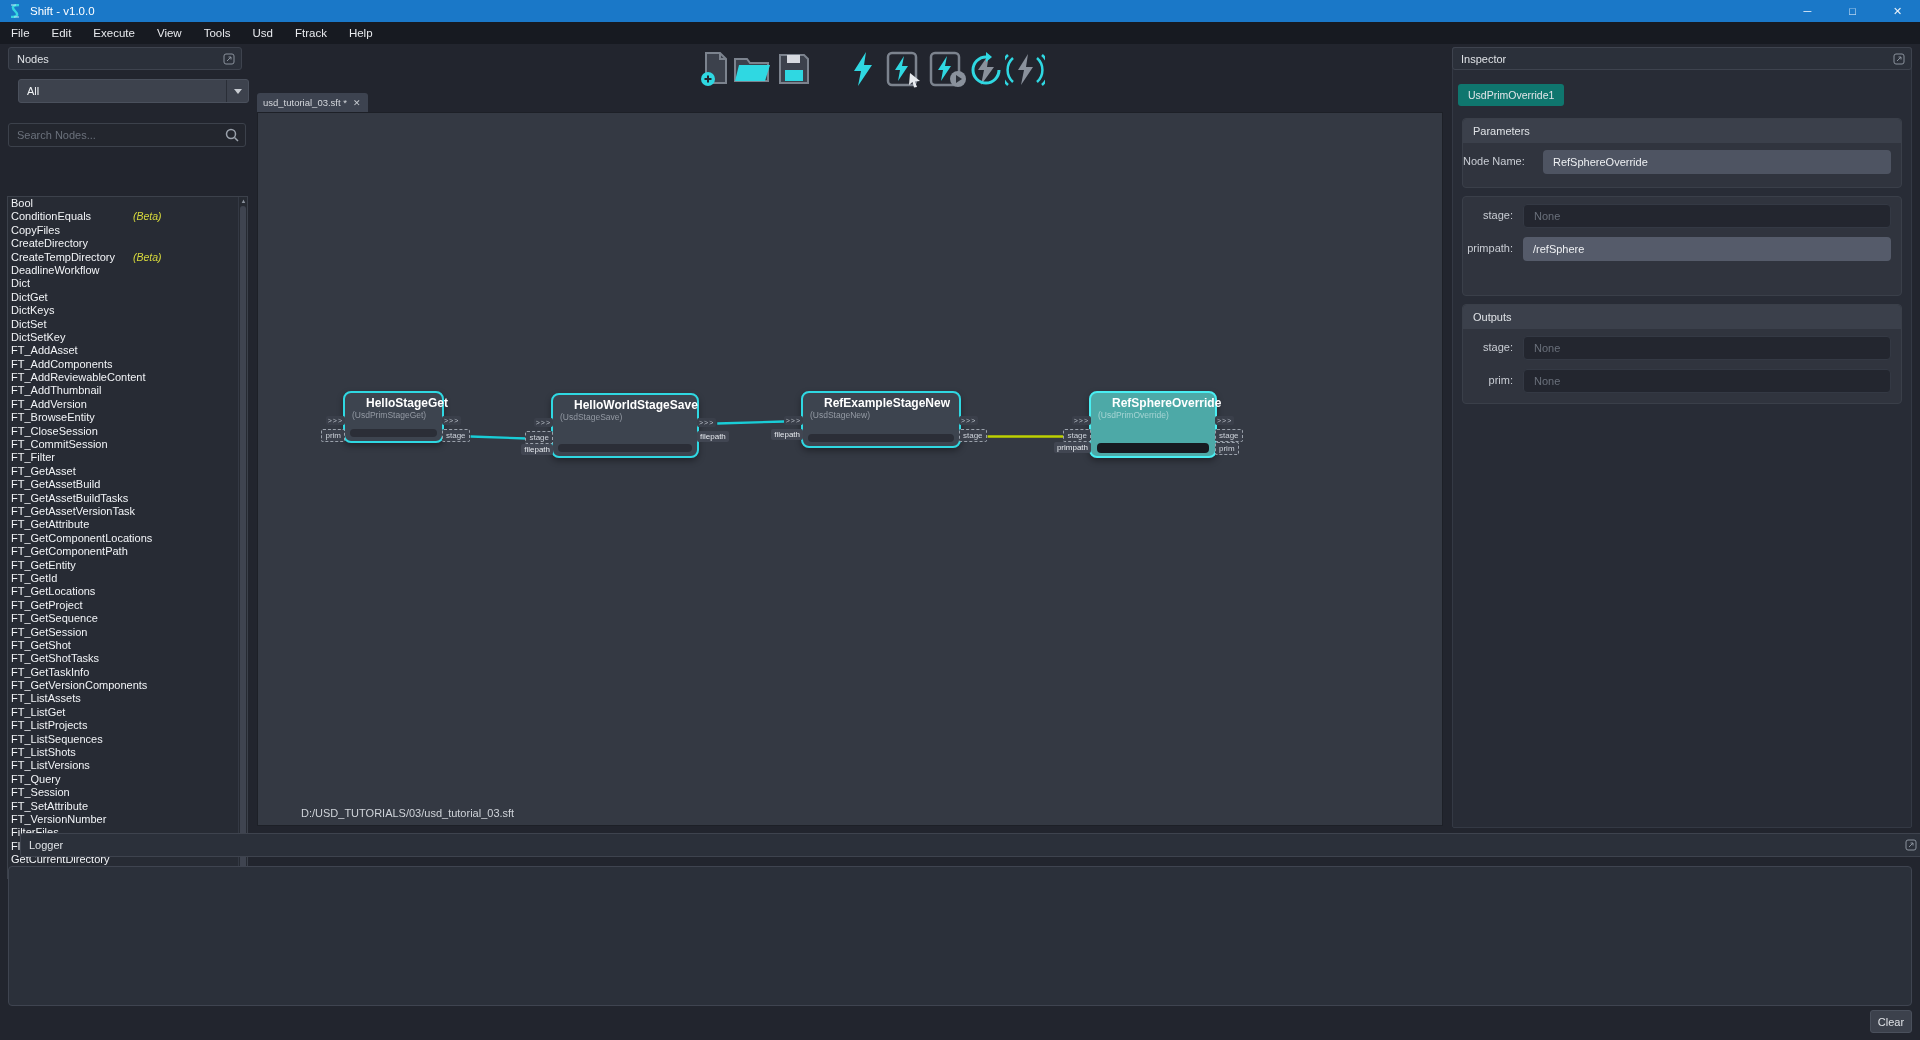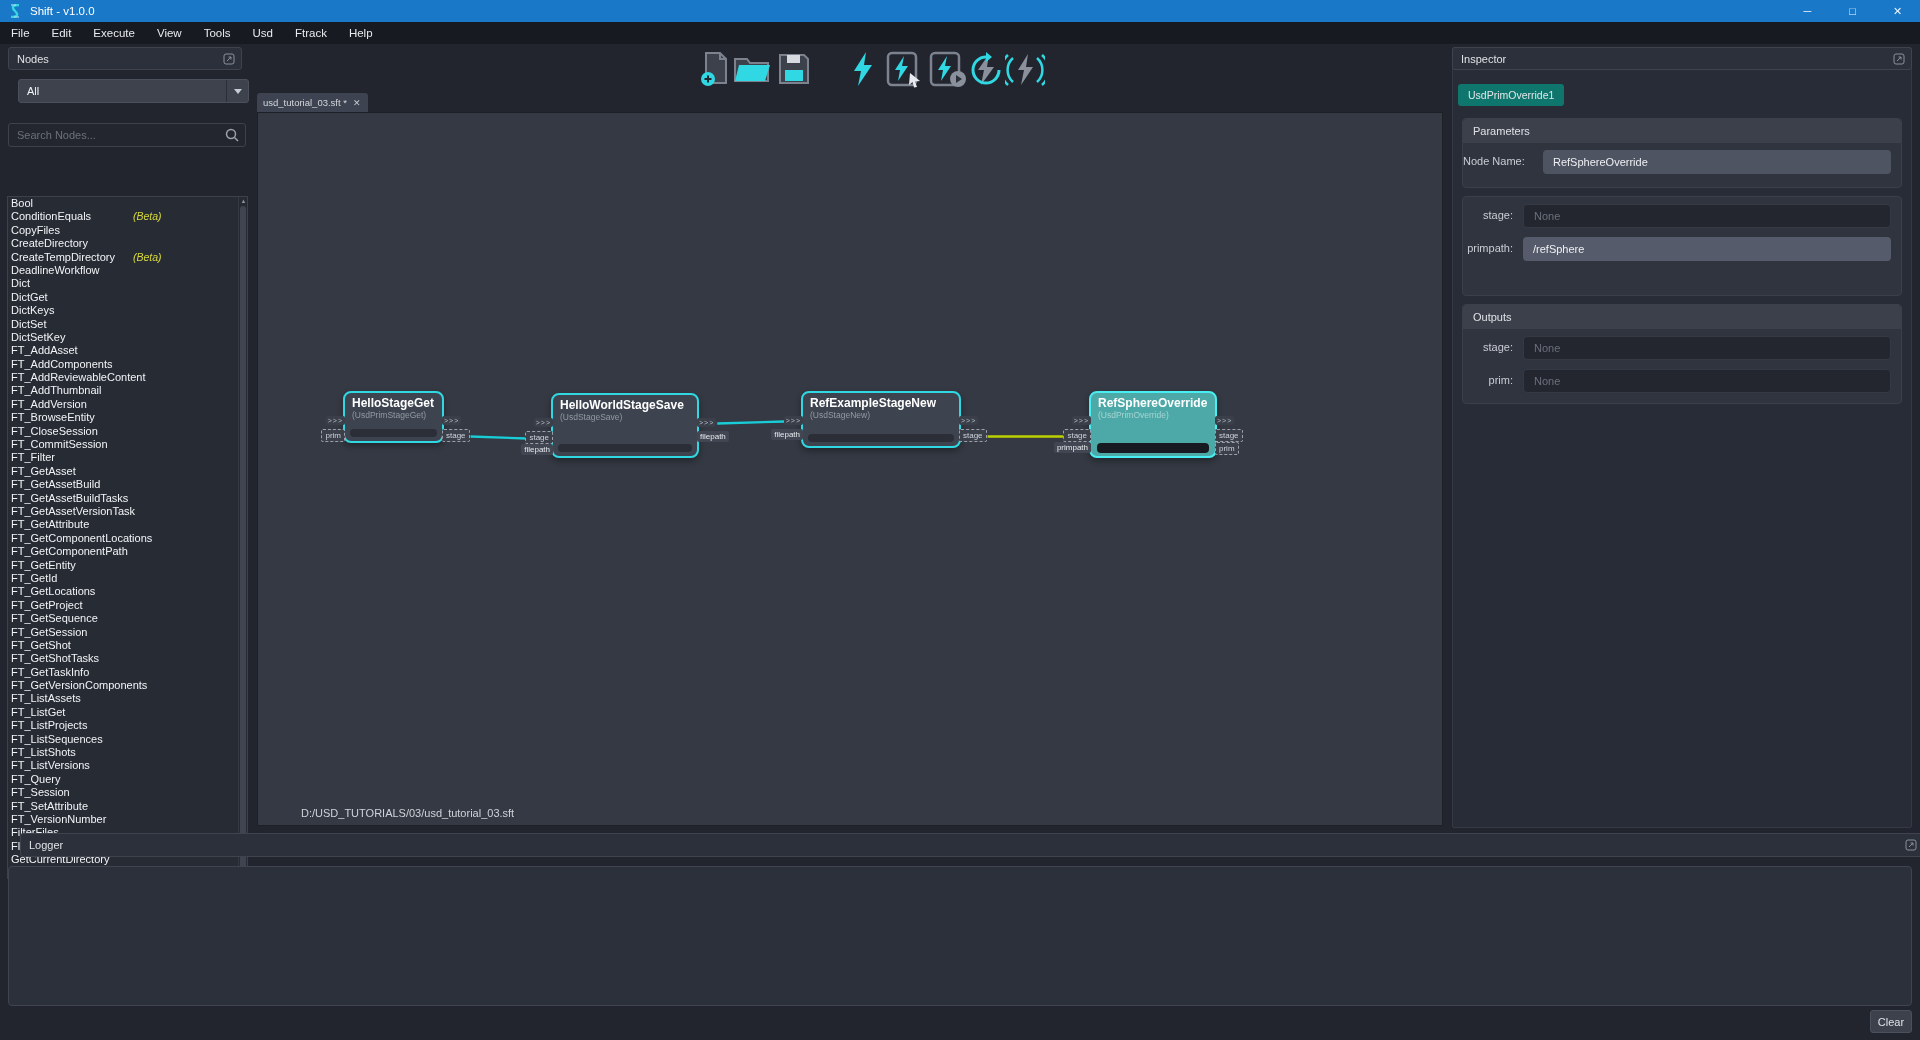--- a/index.html
+++ b/index.html
@@ -61,21 +61,21 @@
   #doc-tab { position:absolute; left:257px; top:93px; width:111px; height:19px;
     background:#3d4350; border-radius:3px 3px 0 0; display:flex; align-items:center;
     font-size:9.5px; color:#d4d7dc; padding:0 6px; }
   #doc-tab .close { margin-left:6px; font-size:9px; color:#c6cad0; }
   #canvas { position:absolute; left:257px; top:112px; width:1186px; height:714px;
     background:#343943; border:1px solid #1d2027; }
   #edges { position:absolute; left:0; top:0; width:100%; height:100%; }
   .gnode { position:absolute; background:rgba(62,68,80,0.95); border:2px solid #2fd8e2;
     border-radius:8px; box-shadow:0 3px 6px rgba(0,0,0,0.35); }
   .gnode.selected { background:rgba(79,179,176,0.92); border-color:#49eef2; }
-  .gtitle { font-size:12px; font-weight:bold; color:#fff; padding:3px 0 0 7px; white-space:nowrap; }
+  .gtitle { font-size:12px; font-weight:bold; color:#fff; padding:3px 0 0 7px; white-space:nowrap;margin-left:14px; }
   .gsub { font-size:8.5px; color:#949aa4; padding-left:7px; white-space:nowrap; }
   .gnode.selected .gsub { color:rgba(235,245,245,0.55); }
   .gbar { position:absolute; left:5px; right:5px; bottom:4px; height:8px;
     background:#2b2e37; border-radius:4px; }
   .gnode.selected .gbar { background:#171a20; left:6px; right:6px; height:10px; bottom:3px; }
   .chip { position:absolute; font-size:8px; line-height:9px; color:#cdd2da;
     background:#3a3f4a; border-radius:2px; padding:1px 3px; white-space:nowrap; z-index:3; }
   .chip.exec { font-size:7px; line-height:7px; color:#b9bfc8; letter-spacing:1px; padding:1px 2px; }
   .chip.dashed { border:1px dashed #9aa1ab; }
   .chip.solid { background:#414652; color:#e6e9ee; }

